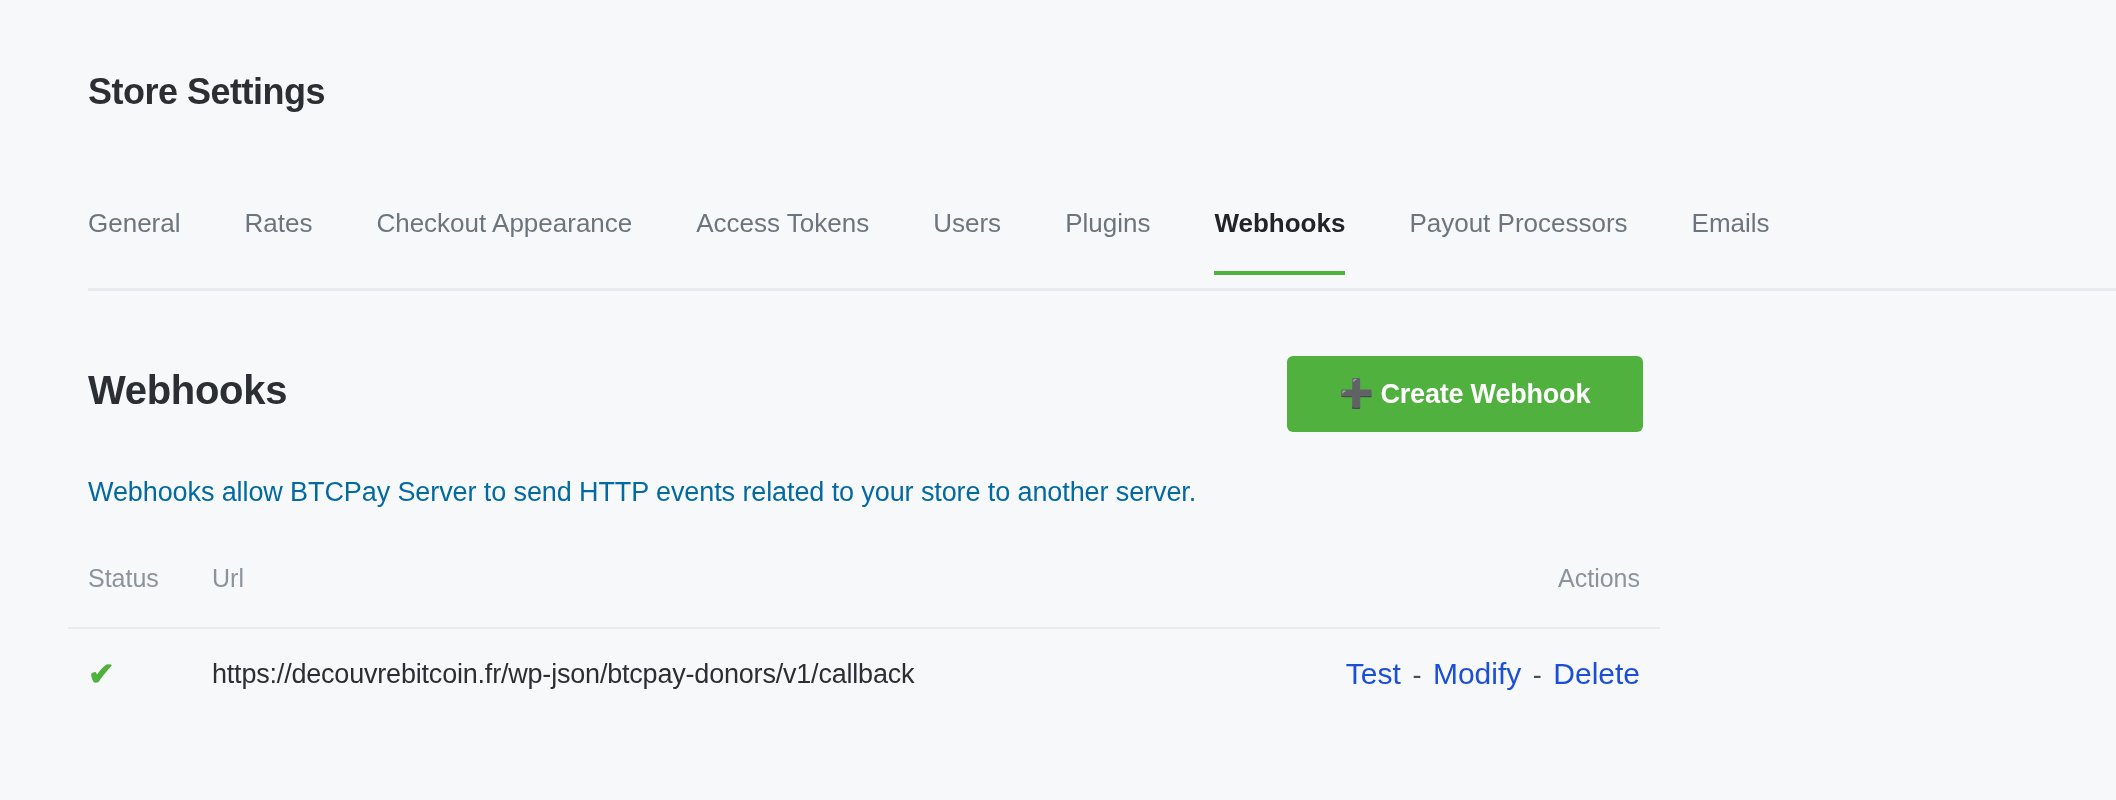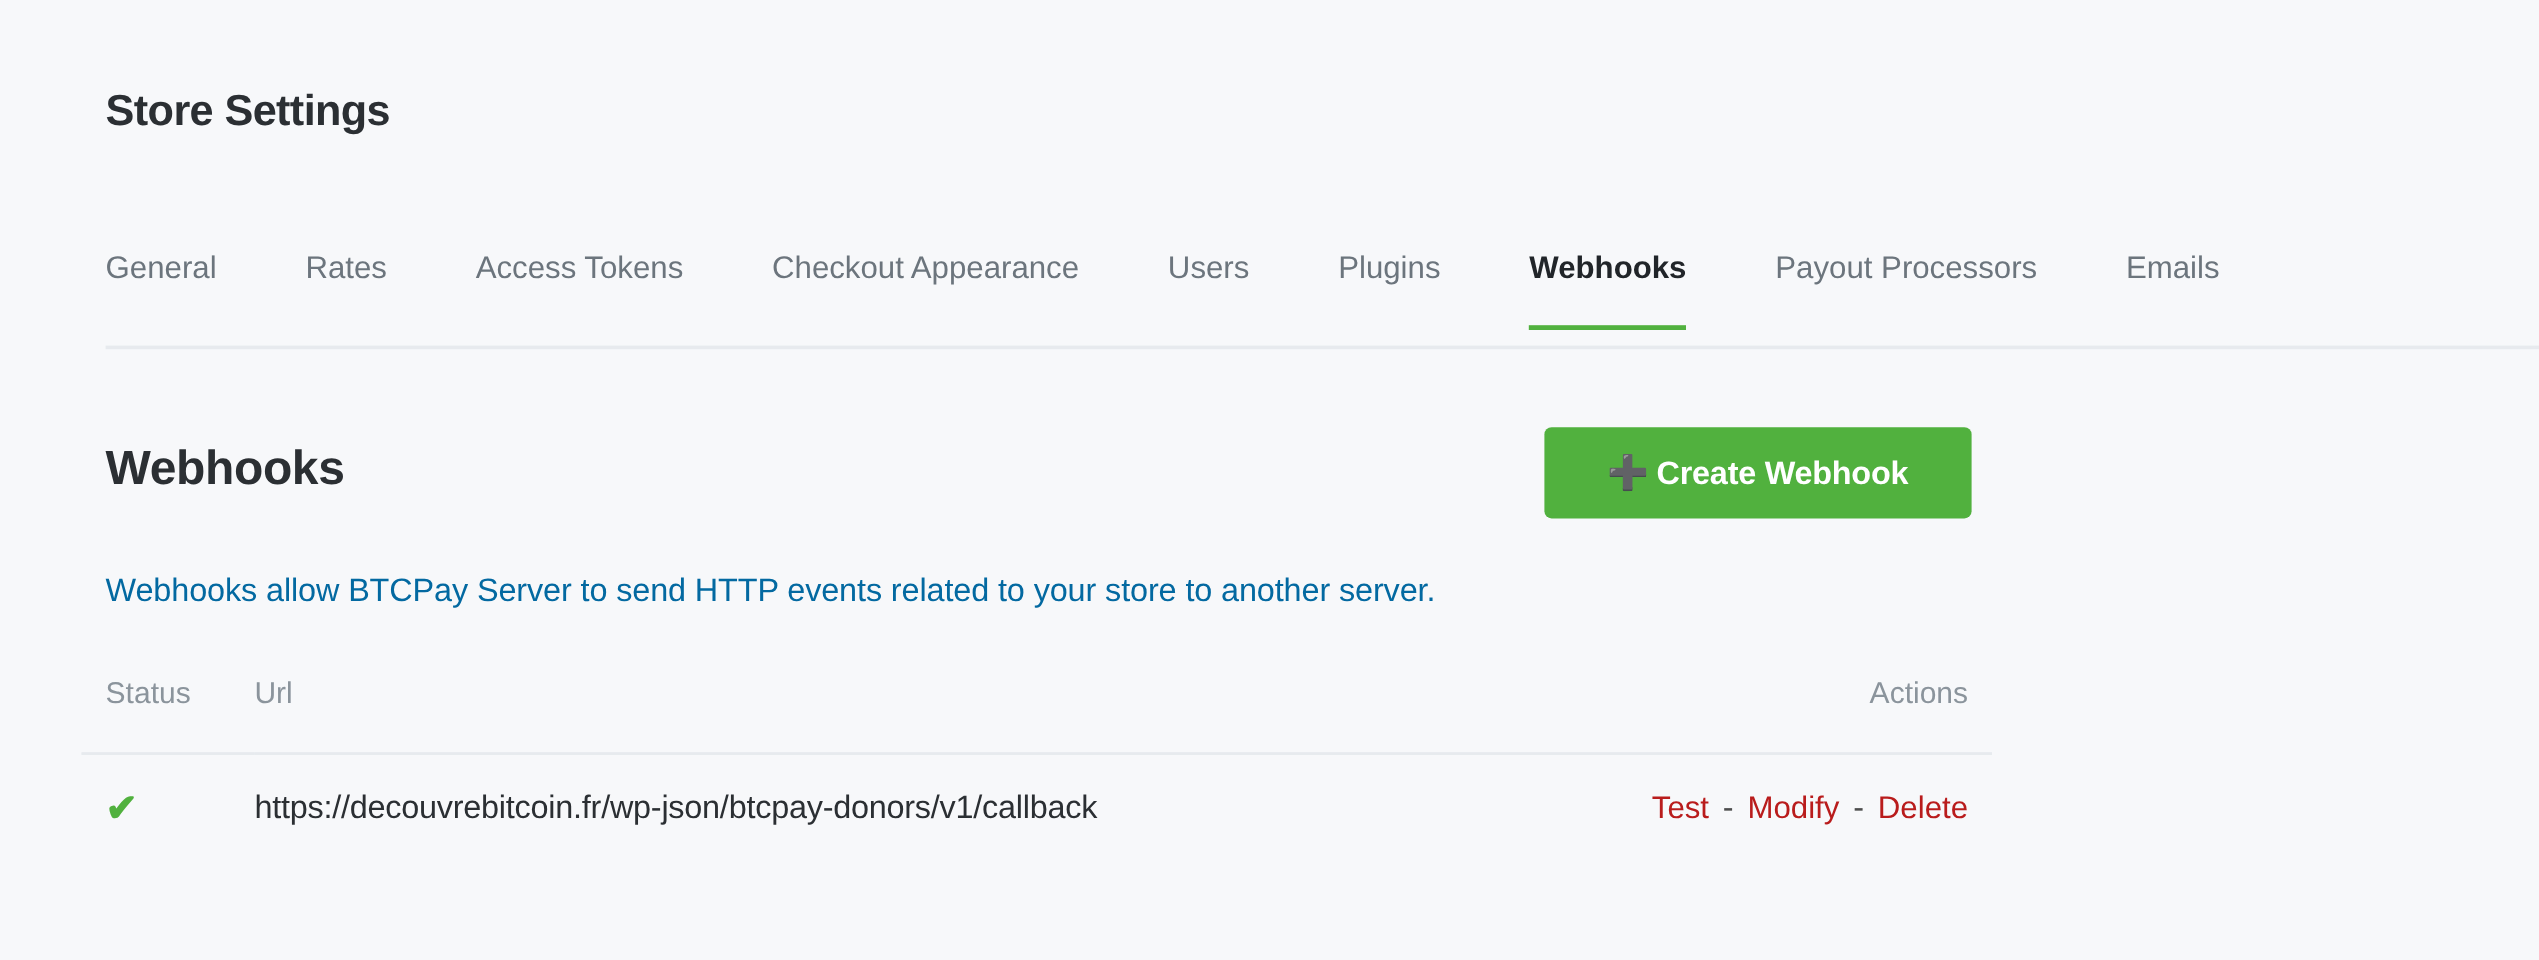--- a/index.html
+++ b/index.html
@@ -31,21 +31,21 @@
     line-height: 1.1;
   }
 
   
   .tabs {
     position: absolute;
     left: 88px;
     top: 208px;
     display: flex;
     align-items: center;
-    gap: 10px;
+    gap: 0;
   }
   .tab {
     position: relative;
     font-size: 26px;
     color: #6c757d;
     padding: 0 0 36px 0;
     margin-right: 64px;
     white-space: nowrap;
     cursor: pointer;
     text-decoration: none;
@@ -161,23 +161,23 @@
   }
   table.webhooks td.cell-url {
     letter-spacing: -0.2px;
   }
   table.webhooks td.cell-actions {
     text-align: right;
     padding-right: 20px;
     white-space: nowrap;
   }
   .action-link {
-    color: #b91c1c;
+    color: #1d4ed8;
     text-decoration: none;
-    font-size: 26px;
+    font-size: 30px;
     cursor: pointer;
   }
   .action-sep {
     color: #4d4d4d;
     font-size: 27px;
     padding: 0 4px;
   }
   .check-icon {
     display: inline-block;
     color: #51b13e;
@@ -189,22 +189,22 @@
 </head>
 <body>
 
 <div class="page">
 
   <h1 class="page-title">Store Settings</h1>
 
   <nav class="tabs">
     <a class="tab">General</a>
     <a class="tab">Rates</a>
+    <a class="tab">Checkout Appearance</a>
     <a class="tab">Access Tokens</a>
-    <a class="tab">Checkout Appearance</a>
     <a class="tab">Users</a>
     <a class="tab">Plugins</a>
     <a class="tab active">Webhooks</a>
     <a class="tab">Payout Processors</a>
     <a class="tab">Emails</a>
   </nav>
   <div class="tabs-rule"></div>
 
   <h2 class="section-heading">Webhooks</h2>
 

